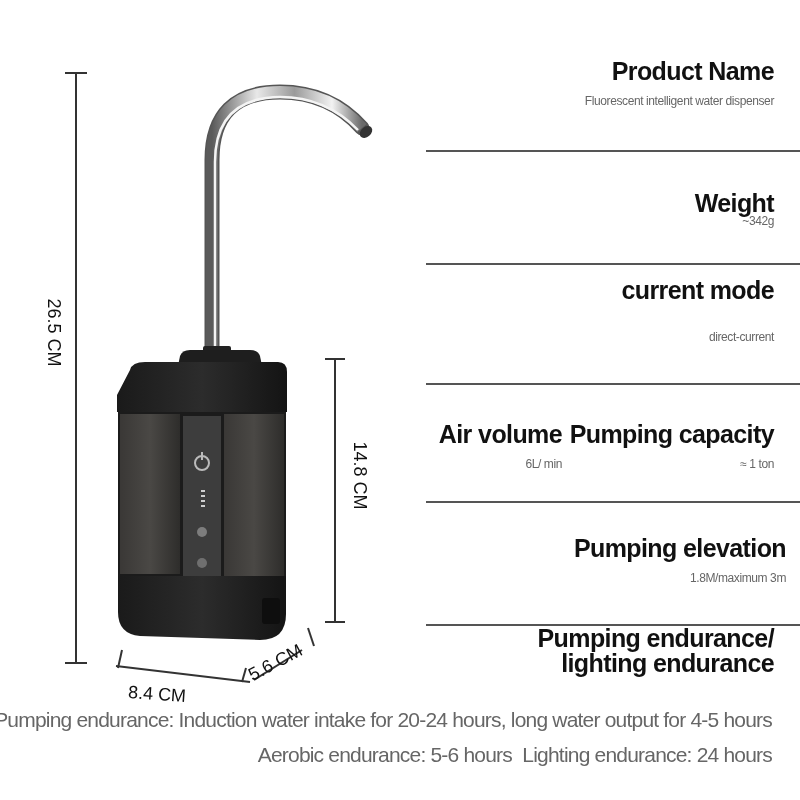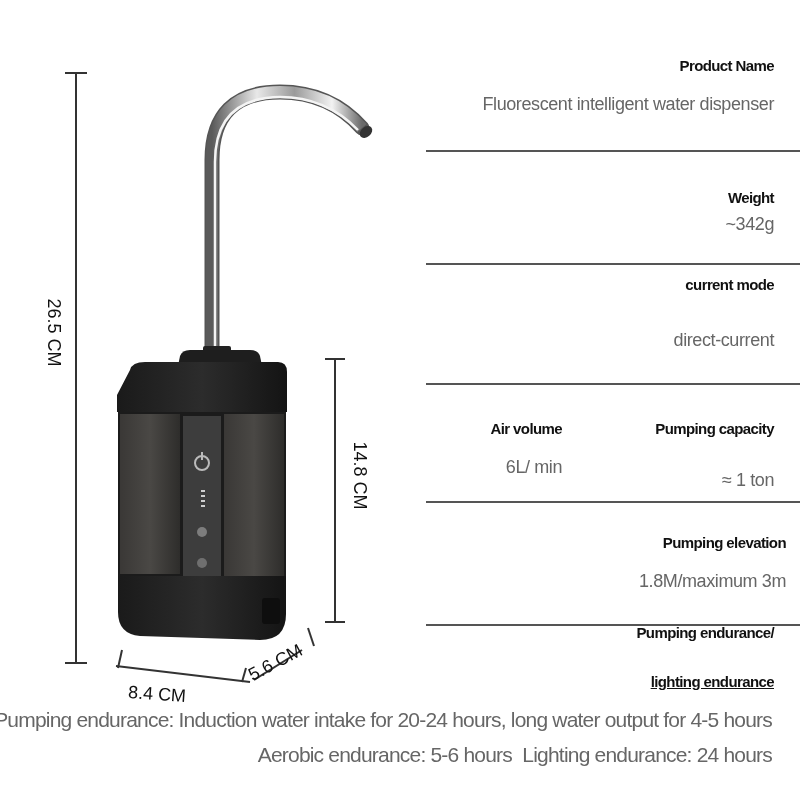--- a/index.html
+++ b/index.html
@@ -1,20 +1,20 @@
 <!DOCTYPE html>
 <html><head>
 <meta charset="utf-8">
 <style>
   html, body { margin: 0; padding: 0; background: #ffffff; }
   body { width: 800px; height: 800px; position: relative; overflow: hidden;
          font-family: "Liberation Sans", "DejaVu Sans", sans-serif; }
   .abs { position: absolute; }
-  .spec-title { position: absolute; right: 26px; font-weight: bold; color: #111; font-size: 15px; letter-spacing: -0.6px; text-align: right; white-space: nowrap; }
-  .spec-value { position: absolute; right: 26px; color: #666; font-size: 18px; letter-spacing: -0.4px; text-align: center; white-space: nowrap; }
+  .spec-title { position: absolute; right: 26px; font-weight: bold; color: #111; font-size: 25px; letter-spacing: -0.6px; text-align: right; white-space: nowrap; }
+  .spec-value { position: absolute; right: 26px; color: #666; font-size: 12px; letter-spacing: -0.4px; text-align: center; white-space: nowrap; }
   .divider { position: absolute; left: 426px; right: 0; height: 2px; background: #555; }
   .dim-label { position: absolute; font-size: 18px; color: #111; white-space: nowrap; }
   .footer-line { position: absolute; right: 28px; color: #666; font-size: 21px; letter-spacing: -0.8px; white-space: nowrap; }
 </style>
 </head>
 <body>
 
 <div class="abs" style="left:0;top:0;width:420px;height:720px;">
   <svg width="420" height="720" viewBox="0 0 420 720">
     <defs>
@@ -99,25 +99,25 @@
 <div class="spec-value" style="top:214px;">~342g</div>
 <div class="divider" style="top:263px;"></div>
 
 <div class="spec-title" style="top:276px;">current mode</div>
 <div class="spec-value" style="top:330px;">direct-current</div>
 <div class="divider" style="top:383px;"></div>
 
 <div class="spec-title" style="top:420px;right:238px;margin-left:13px;">Air volume</div>
 <div class="spec-value" style="top:457px;right:238px;">6L/ min</div>
 <div class="spec-title" style="top:420px;">Pumping capacity</div>
-<div class="spec-value" style="top:470px;">≈ 1 ton</div>
+<div class="spec-value" style="top:457px;">≈ 1 ton</div>
 <div class="divider" style="top:501px;"></div>
 
 <div class="spec-title" style="top:534px;right:14px;">Pumping elevation</div>
 <div class="spec-value" style="top:571px;right:14px;">1.8M/maximum 3m</div>
 <div class="divider" style="top:624px;"></div>
 
 <div class="spec-title" style="top:624px;">Pumping endurance/</div>
-<div class="spec-title" style="top:673px;text-decoration:underline;">lighting endurance</div>
+<div class="spec-title" style="top:649px;">lighting endurance</div>
 
 <div class="footer-line" style="top:708px;">Pumping endurance: Induction water intake for 20-24 hours, long water output for 4-5 hours</div>
 <div class="footer-line" style="top:743px;">Lighting endurance: 24 hours</div>
 <div class="footer-line" style="top:743px;right:288px;margin-left:11px;">Aerobic endurance: 5-6 hours</div>
 
 </body></html>

